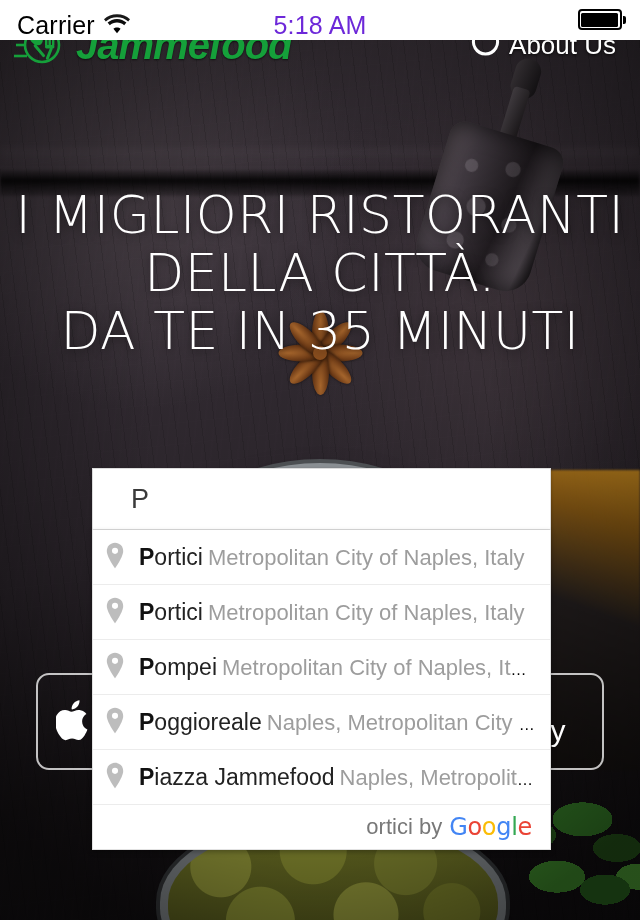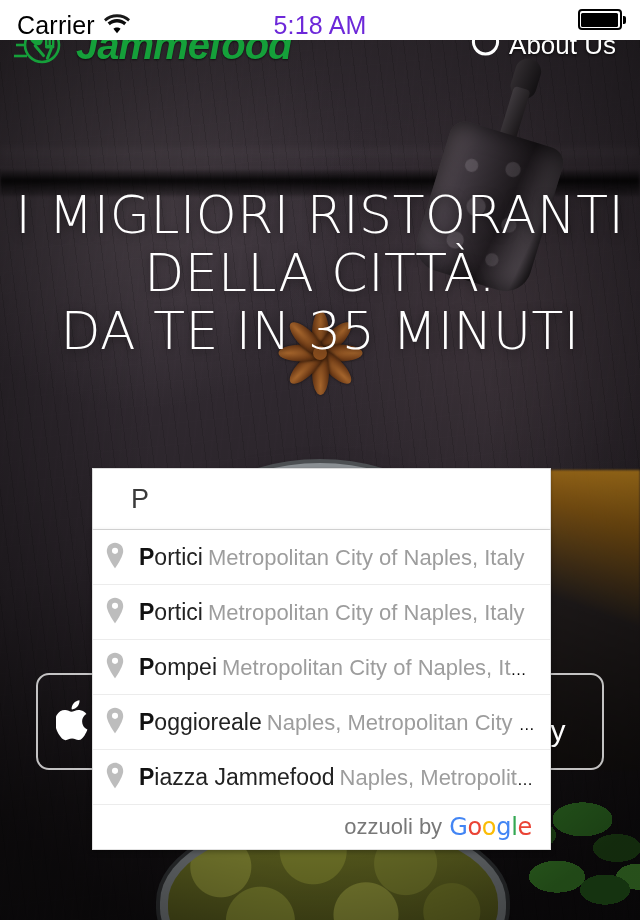--- a/index.html
+++ b/index.html
@@ -407,21 +407,21 @@
           <path d="M11 .8C5.9.8 1.9 4.8 1.9 9.9c0 6.6 9.1 19.3 9.1 19.3s9.1-12.7 9.1-19.3C20.1 4.8 16.1.8 11 .8z" fill="#bdbdbd"></path>
           <circle cx="11" cy="9.8" r="3.4" fill="#fff"></circle>
         </svg>
       </span>
       <span class="sug-text">
         <span class="sug-main"><span class="mk">P</span><span>iazza Jammefood</span></span><span class="sug-sub">Naples, Metropolitan City …</span>
       </span>
     </div>
 
     <div class="powered">
-      <span class="pw-label">ozzuoli by</span>
+      <span class="pw-label">ortici by</span>
       <span class="g-logo"><span class="g1">G</span><span class="g2">o</span><span class="g3">o</span><span class="g4">g</span><span class="g5">l</span><span class="g6">e</span></span>
     </div>
   </div>
 </div>
 
 <div class="statusbar">
   <div class="sb-left">
     <span class="sb-carrier">Carrier</span>
     <span class="sb-wifi">
       <svg viewBox="0 0 26 20" width="26" height="20" fill="#000">

